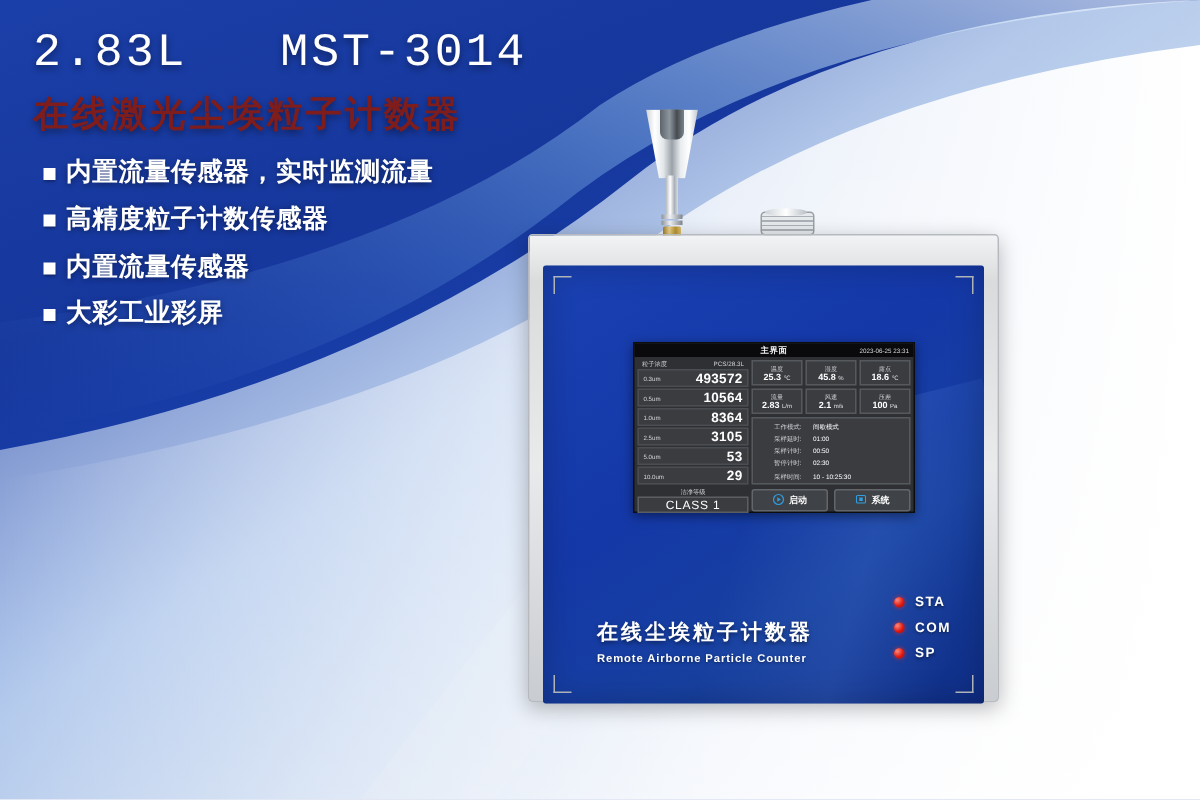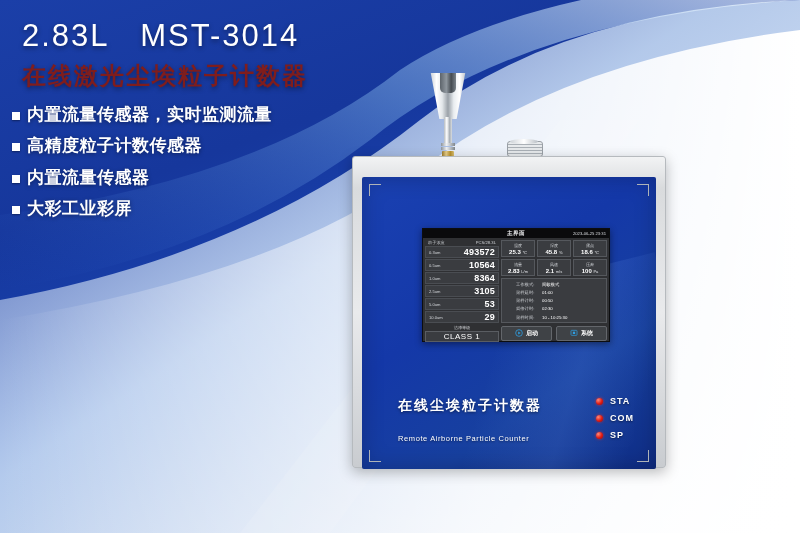--- a/index.html
+++ b/index.html
@@ -13,30 +13,30 @@
   
   .bg-base{
     position:absolute;left:0;top:0;width:800px;height:533px;
     background:linear-gradient(160deg,#1b3fa8 0%,#16379c 28%,#1a45b4 55%,#0f2f8e 100%);
   }
   .swoosh{position:absolute;left:0;top:0;width:800px;height:533px;}
 
   
   .headline{
     position:absolute;left:22px;top:18px;
-    color:#ffffff;font-family:Liberation Sans, sans-serif;
+    color:#ffffff;font-family:Liberation Mono, monospace;
     font-size:31px;letter-spacing:2px;white-space:pre;
     text-shadow:0 2px 5px rgba(0,0,0,.45);
   }
   .subhead{
     position:absolute;left:22px;top:60px;
     color:#7f1d1d;font-size:24px;font-weight:bold;letter-spacing:2px;
     text-shadow:0 2px 5px rgba(0,0,0,.45);
   }
-  .bullets{position:absolute;left:12px;top:104px;width:300px;}
+  .bullets{position:absolute;left:29px;top:104px;width:300px;}
   .bullet{display:flex;align-items:flex-start;margin-bottom:10px;}
   .bullet .sq{
     width:8px;height:8px;background:#ffffff;margin-top:8px;margin-right:7px;flex:0 0 auto;
     box-shadow:0 1px 2px rgba(0,0,0,.4);
   }
   .bullet .btxt{
     color:#ffffff;font-size:17px;font-weight:bold;letter-spacing:.5px;
     text-shadow:0 1px 4px rgba(0,0,0,.45);line-height:1.25;
   }
 
@@ -151,21 +151,21 @@
   .btn .ico{width:8px;height:8px;}
   .btn .bl{font-size:6px;font-weight:bold;color:#ffffff;}
 
   
   .brand{position:absolute;left:36px;bottom:26px;}
   .brand-cn{
     font-size:14px;font-weight:bold;color:#ffffff;letter-spacing:2px;
     text-shadow:0 1px 3px rgba(0,0,0,.5);
   }
   .brand-en{
-    font-size:7.5px;font-weight:normal;color:#ffffff;letter-spacing:.6px;margin-top:19px;
+    font-size:7.5px;font-weight:bold;color:#ffffff;letter-spacing:.6px;margin-top:3px;
     text-shadow:0 1px 2px rgba(0,0,0,.45);
   }
   .leds{position:absolute;right:22px;bottom:22px;}
   .led-row{display:flex;align-items:center;margin-bottom:7px;}
   .led{
     width:7px;height:7px;border-radius:50%;
     background:radial-gradient(circle at 32% 30%,#ff8a7a,#e01a12 55%,#9c0b06);
     box-shadow:0 0 3px rgba(255,40,25,.75);margin-right:7px;
   }
   .led-lbl{font-size:9px;font-weight:bold;color:#ffffff;letter-spacing:1px;

